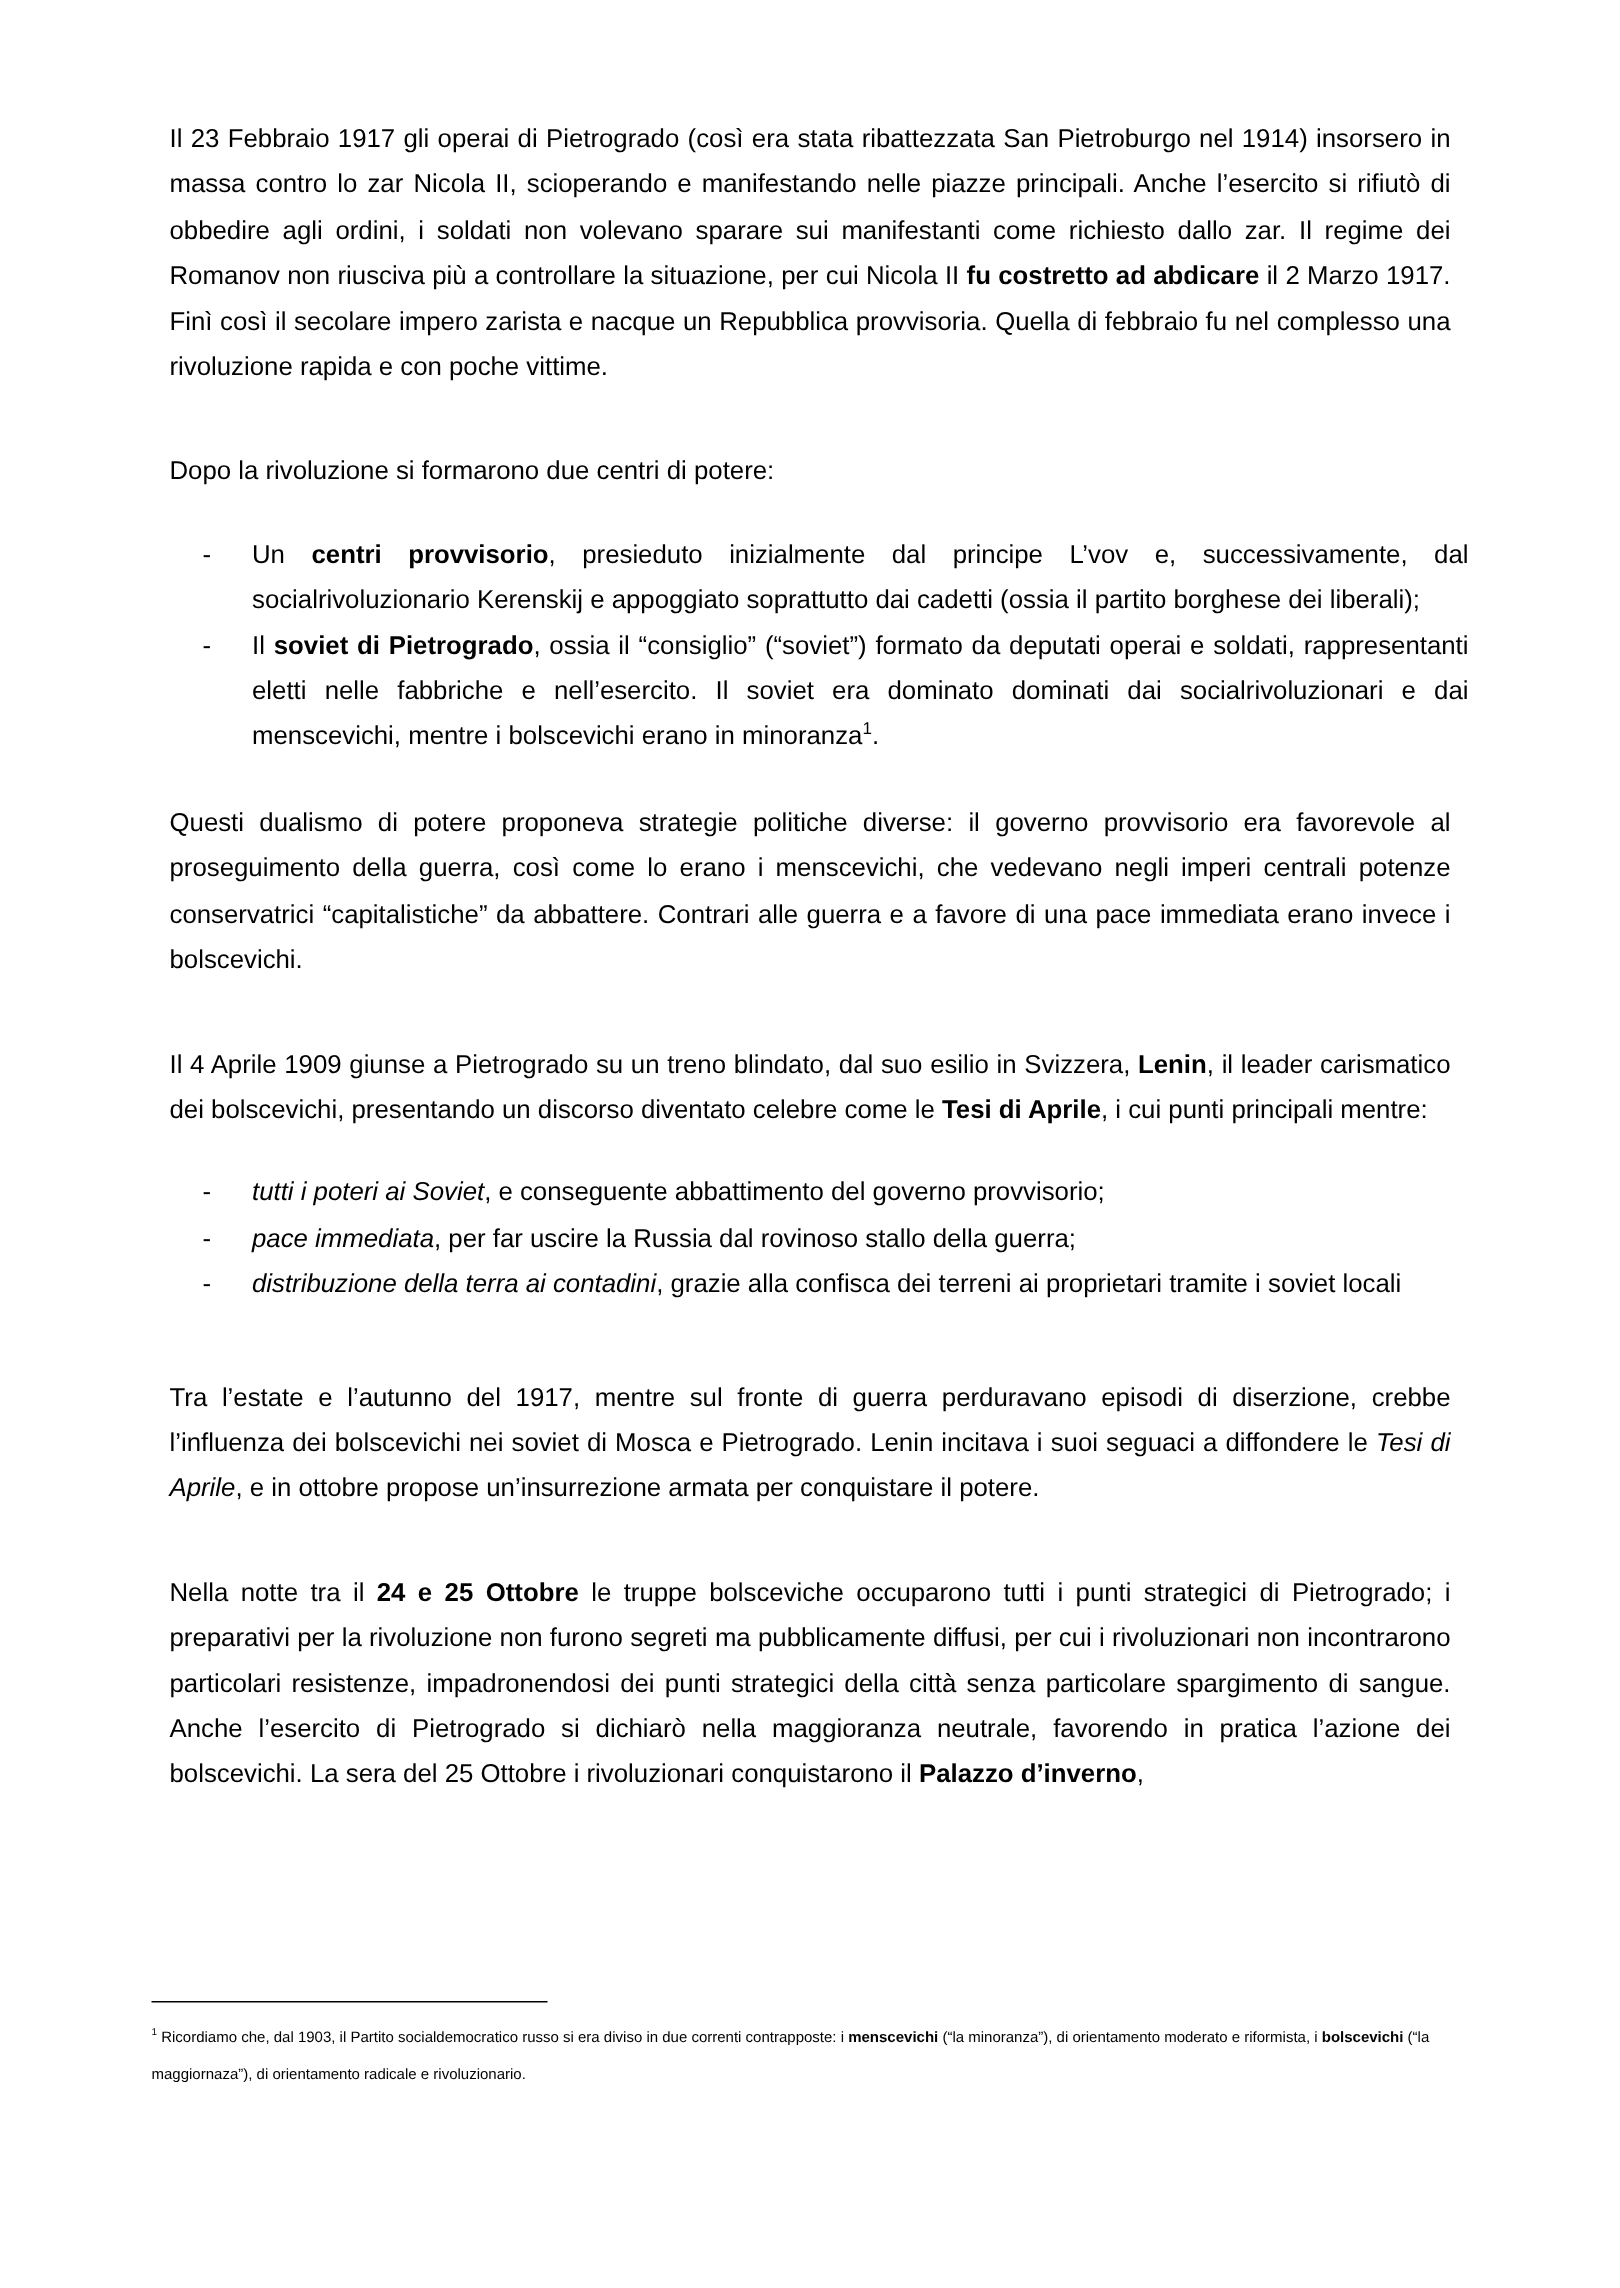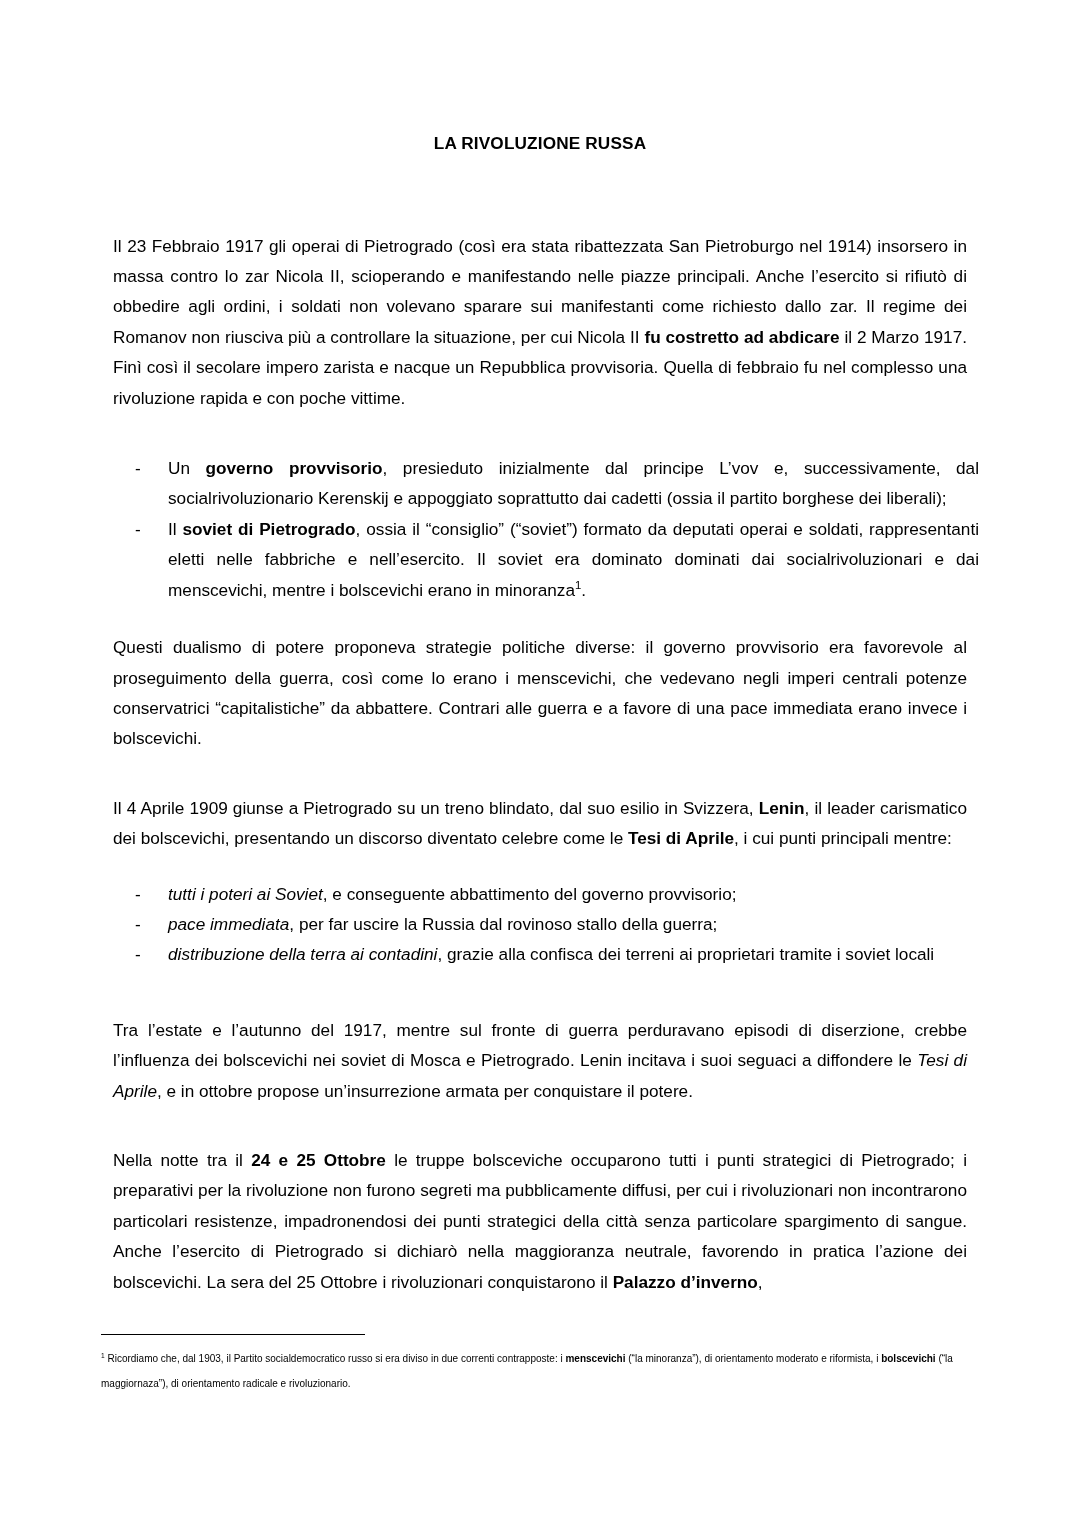--- a/index.html
+++ b/index.html
@@ -106,37 +106,37 @@
     margin: 0;
   }
 </style>
 </head>
 <body>
 
 <div class="page">
 
   <div class="content">
 
-    <div class="doc-title">LA RIVOLUZIONE RUSSA</div>
 
     <div class="spacer-title-to-h1"></div>
 
 
     <div class="spacer-h1-to-p"></div>
 
     <p class="body-text"><span>Il 23 Febbraio 1917 gli operai di Pietrogrado (così era stata ribattezzata San Pietroburgo nel 1914) insorsero in massa contro lo zar Nicola II, scioperando e manifestando nelle piazze principali. Anche l’esercito si rifiutò di obbedire agli ordini, i soldati non volevano sparare sui manifestanti come richiesto dallo zar.  Il regime dei Romanov non riusciva più a controllare la situazione, per cui Nicola II </span><b>fu costretto ad abdicare</b><span> il 2 Marzo 1917. Finì così il secolare impero zarista e nacque un Repubblica provvisoria. Quella di febbraio fu nel complesso una rivoluzione rapida e con poche vittime.</span></p>
 
     <div class="spacer-para"></div>
 
+    <p class="body-text">Dopo la rivoluzione si formarono due centri di potere:</p>
 
     <div class="spacer-list"></div>
 
     <ul class="dash-list">
       <li>
-        <span class="dash">-</span><span>Un </span><b>governo provvisorio</b><span>, presieduto inizialmente dal principe L’vov e, successivamente, dal socialrivoluzionario Kerenskij e appoggiato soprattutto dai cadetti (ossia il partito borghese dei liberali);</span>
+        <span class="dash">-</span><span>Un </span><b>centri provvisorio</b><span>, presieduto inizialmente dal principe L’vov e, successivamente, dal socialrivoluzionario Kerenskij e appoggiato soprattutto dai cadetti (ossia il partito borghese dei liberali);</span>
       </li>
       <li>
         <span class="dash">-</span><span>Il </span><b>soviet di Pietrogrado</b><span>, ossia il “consiglio” (“soviet”) formato da deputati operai e soldati, rappresentanti eletti nelle fabbriche e nell’esercito. Il soviet era dominato dominati dai socialrivoluzionari e dai menscevichi, mentre i bolscevichi erano in minoranza</span><sup>1</sup><span>.</span>
       </li>
     </ul>
 
     <div class="spacer-para"></div>
 
     <p class="body-text">Questi dualismo di potere proponeva strategie politiche diverse: il governo provvisorio era favorevole al proseguimento della guerra, così come lo erano i menscevichi, che vedevano negli imperi centrali potenze conservatrici “capitalistiche” da abbattere. Contrari alle guerra e a favore di una pace immediata erano invece i bolscevichi.</p>
 

